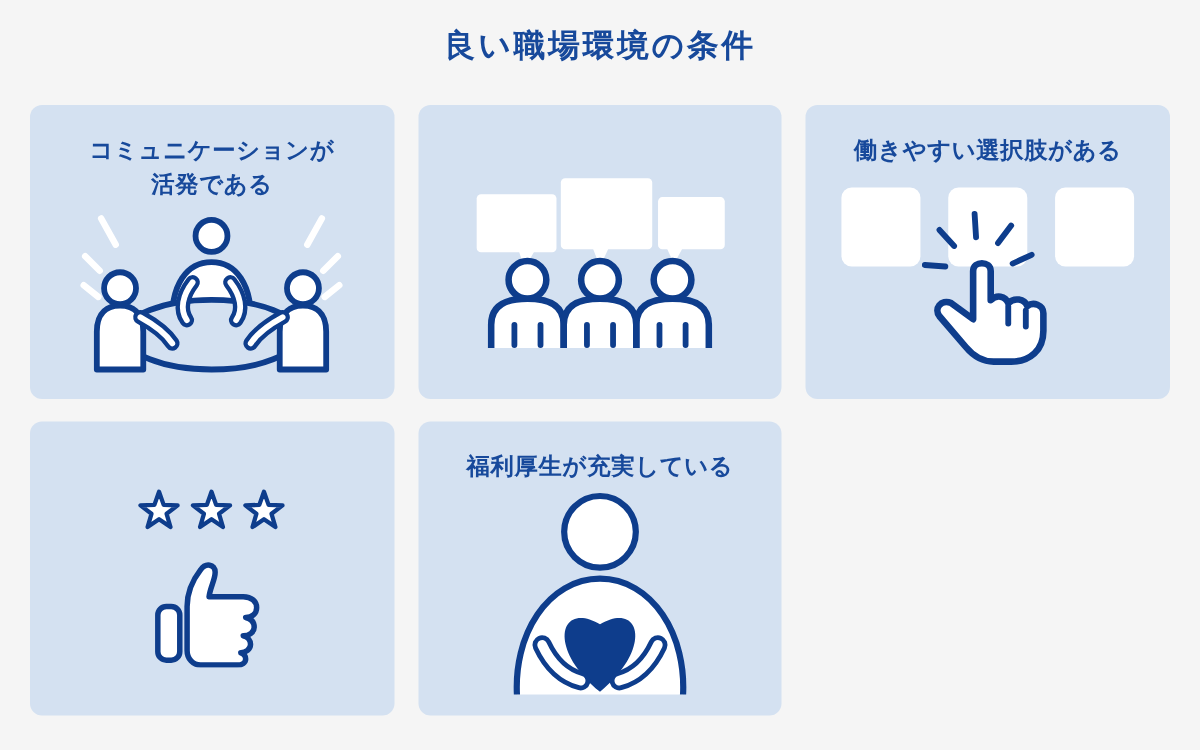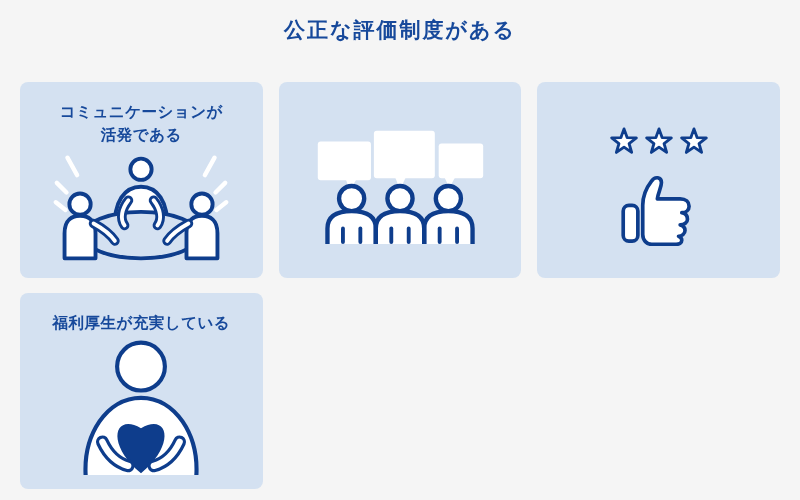--- a/index.html
+++ b/index.html
@@ -22,21 +22,20 @@
     text-align:center;
     font-size:21px; font-weight:bold; letter-spacing:2px;
     color:var(--title);
   }
   .cards{
     position:absolute; left:20px; right:20px; top:70px;
     display:grid;
     grid-template-columns:repeat(3,1fr);
     grid-template-rows:196px 196px;
     gap:15px 16px;
-    margin-top:12px;
   }
   .card{
     background:var(--card-bg);
     border-radius:8px;
     display:flex; flex-direction:column; align-items:center;
     padding-top:19px; padding-bottom:10px;
   }
   .card-label{
     font-size:15.5px; font-weight:bold; line-height:1.5;
     letter-spacing:0.5px;
@@ -57,21 +56,21 @@
   .wl { fill:none; stroke:var(--white); stroke-width:4.5; stroke-linecap:round; }
   .to { fill:none; stroke:var(--ink);   stroke-width:10; stroke-linecap:round; }
   .to14{fill:none; stroke:var(--ink);   stroke-width:14; stroke-linecap:round; }
   .ti { fill:none; stroke:var(--white); stroke-width:4;  stroke-linecap:round; }
   .ti7{ fill:none; stroke:var(--white); stroke-width:7;  stroke-linecap:round; }
   .inkf{ fill:var(--ink); }
 </style>
 </head>
 <body>
 
-<h1 class="page-title">公正な評価制度がある</h1>
+<h1 class="page-title">良い職場環境の条件</h1>
 
 <div class="cards">
 
   <div class="card">
     <div class="card-label">コミュニケーションが
 活発である</div>
     <div class="icon-wrap">
       <svg width="176" height="120" viewBox="0 0 176 124">
         <line class="wl" x1="22" y1="28" x2="12" y2="10"></line>
         <line class="wl" x1="11" y1="46" x2="1" y2="36"></line>
@@ -116,20 +115,38 @@
         <path class="s" d="M131,106 L131,120"></path>
           <path class="s" d="M149,106 L149,120"></path>
         <circle class="sf5" cx="90" cy="75" r="13"></circle>
         <path class="sf5" d="M65,126 L65,106 C65,92 76,88 90,88 C104,88 115,92 115,106 L115,126"></path>
         <path class="s" d="M81,106 L81,120"></path>
           <path class="s" d="M99,106 L99,120"></path>
       </svg>
     </div>
   </div>
 
+  <div class="card">
+    <div class="card-label">働きやすい選択肢がある</div>
+    <div class="icon-wrap">
+      <svg width="200" height="123" viewBox="0 0 205 126">
+        <rect class="w" x="2" y="2" width="54" height="54" rx="7"></rect>
+        <rect class="w" x="75" y="2" width="54" height="54" rx="7"></rect>
+        <rect class="w" x="148" y="2" width="54" height="54" rx="7"></rect>
+        <path class="s" d="M73,56 L59,55"></path>
+        <path class="s" d="M79,42 L69,31"></path>
+        <path class="s" d="M94,36 L93,20"></path>
+        <path class="s" d="M109,40 L118,28"></path>
+        <path class="s" d="M119,54 L132,48"></path>
+        <path class="sf5" d="M92,59 C92,52 104,52 104,59 L104,79 C108,75 114,76 116,81 C120,77 127,78 129,83 C133,80 140,82 140,88 L140,100 C140,113 131,121 118,121 L106,121 C98,121 92,117 87,111 L69,90 C65,85 70,78 77,81 L92,92 Z"></path>
+        <path class="s" d="M116,83 L116,95"></path>
+        <path class="s" d="M128,86 L128,97"></path>
+      </svg>
+    </div>
+  </div>
 
 
   <div class="card">
     <div class="icon-wrap">
       <svg width="122" height="122" viewBox="0 0 150 150">
         <defs>
           <path id="star-shape" d="M0,-16 L3.8,-5.3 L15.2,-4.9 L6.2,2 L9.4,12.9 L0,6.5 L-9.4,12.9 L-6.2,2 L-15.2,-4.9 L-3.8,-5.3 Z"></path>
         </defs>
         <use href="#star-shape" transform="translate(32,22)" class="sf" style="stroke-width:3.5"></use>
         <use href="#star-shape" transform="translate(75,22)" class="sf" style="stroke-width:3.5"></use>

